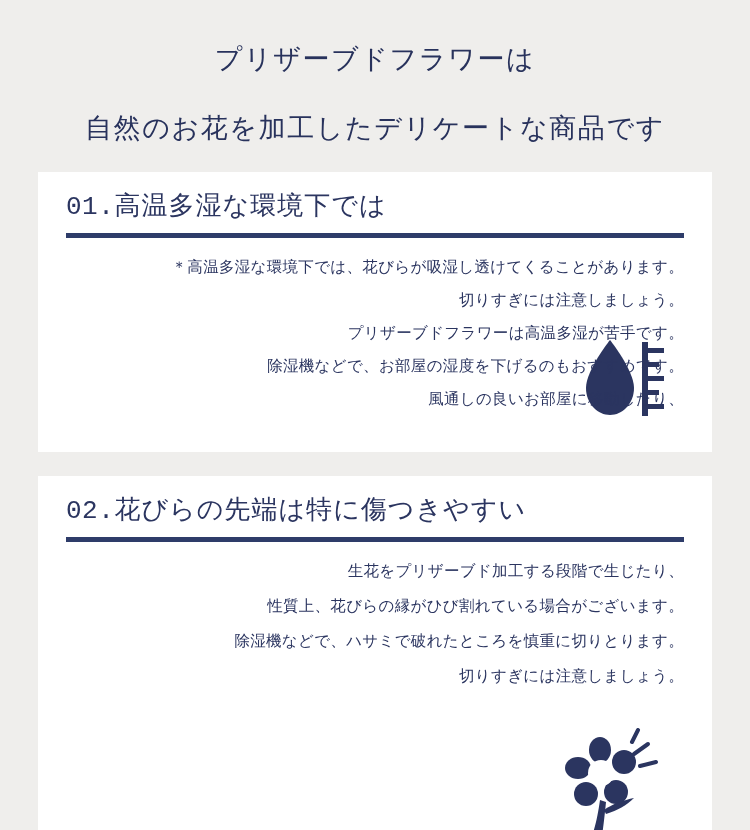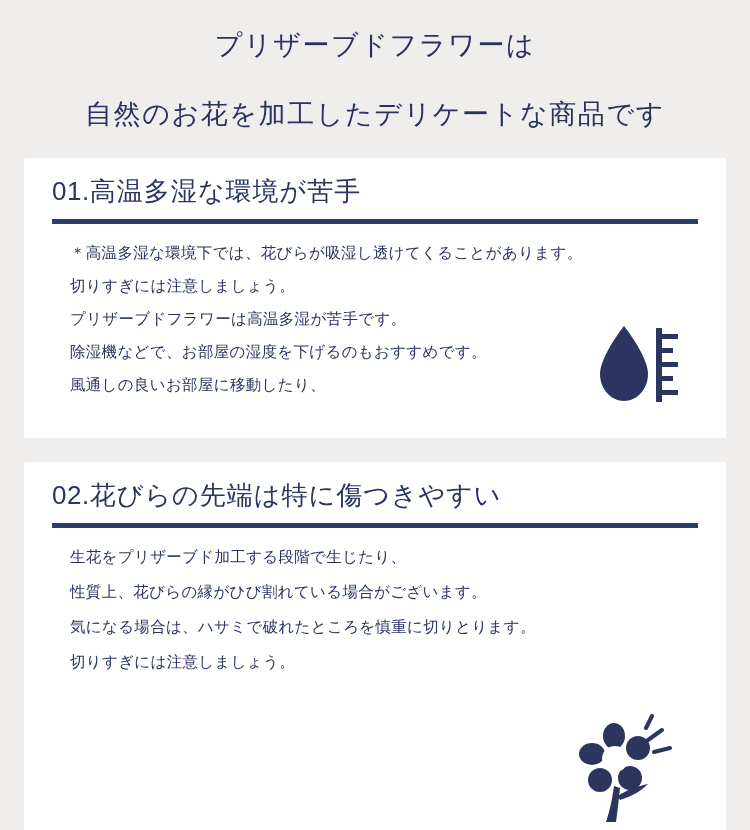--- a/index.html
+++ b/index.html
@@ -12,21 +12,21 @@
     background: #efeeec;
     font-family: "Liberation Sans", sans-serif;
     color: #23305a;
     overflow: hidden;
   }
   .page {
     position: relative;
     width: 750px;
     height: 612px;
     box-sizing: border-box;
-    padding: 0;
+    padding: 14px;
   }
   
   .headline {
     text-align: center;
     padding-top: 24px;
     line-height: 1.52;
     letter-spacing: 0.06em;
     color: #28325c;
     font-family: "DejaVu Serif", "Liberation Serif", serif;
     font-size: 27px;
@@ -51,40 +51,41 @@
   }
   .card-title {
     font-family: "DejaVu Serif", "Liberation Serif", serif;
     font-size: 26px;
     color: #2b3560;
     letter-spacing: 0.04em;
     font-weight: 400;
     white-space: nowrap;
   }
   .card-title .num {
-    font-family: Liberation Sans, sans-serif;
+    font-family: Liberation Mono, monospace;
     letter-spacing: 0.02em;
   }
   .title-rule {
     height: 5px;
     background: #2e3c69;
     margin: 10px 28px 0 28px;
   }
   .card-body {
     padding: 18px 28px 0 34px;
     position: relative;
     z-index: 2;
   }
   .card-body p {
     margin: 0 0 11px 12px;
     font-size: 15.5px;
     line-height: 1.42;
     letter-spacing: 0.02em;
     color: #2b3560;
     font-family: "DejaVu Sans", "Liberation Sans", sans-serif;
+    text-align: right;
   }
   #card-2 .card-body p { margin-bottom: 13px; }
 
   
   .icon-humidity {
     position: absolute;
     right: 46px;
     bottom: 22px;
     width: 86px;
     height: 92px;
@@ -105,21 +106,21 @@
 <div class="page">
 
   <div class="headline">
     <span class="line1">プリザーブドフラワーは</span>
     <span class="line2">自然のお花を加工したデリケートな商品です</span>
   </div>
 
   <div class="card" id="card-1">
     <div class="card-header">
       <div class="card-title">
-        <span class="num">01.</span><span>高温多湿な環境が苦手</span>
+        <span class="num">01.</span><span>高温多湿な環境下では</span>
       </div>
     </div>
     <div class="title-rule"></div>
     <div class="card-body">
       <p>＊高温多湿な環境下では、花びらが吸湿し透けてくることがあります。</p>
       <p>切りすぎには注意しましょう。</p>
       <p>プリザーブドフラワーは高温多湿が苦手です。</p>
       <p>除湿機などで、お部屋の湿度を下げるのもおすすめです。</p>
       <p>風通しの良いお部屋に移動したり、</p>
     </div>
@@ -138,21 +139,21 @@
   <div class="card" id="card-2">
     <div class="card-header">
       <div class="card-title">
         <span class="num">02.</span><span>花びらの先端は特に傷つきやすい</span>
       </div>
     </div>
     <div class="title-rule"></div>
     <div class="card-body">
       <p>生花をプリザーブド加工する段階で生じたり、</p>
       <p>性質上、花びらの縁がひび割れている場合がございます。</p>
-      <p>気になる場合は、ハサミで破れたところを慎重に切りとります。</p>
+      <p>除湿機などで、ハサミで破れたところを慎重に切りとります。</p>
       <p>切りすぎには注意しましょう。</p>
     </div>
 
     <svg class="icon-flower" viewBox="0 0 110 110">
       <g fill="#2b3560">
         <ellipse cx="38" cy="22" rx="11" ry="13"></ellipse>
         <ellipse cx="16" cy="40" rx="13" ry="11"></ellipse>
         <ellipse cx="24" cy="66" rx="12" ry="12"></ellipse>
         <ellipse cx="54" cy="64" rx="12" ry="12"></ellipse>
         <ellipse cx="62" cy="34" rx="12" ry="12"></ellipse>

